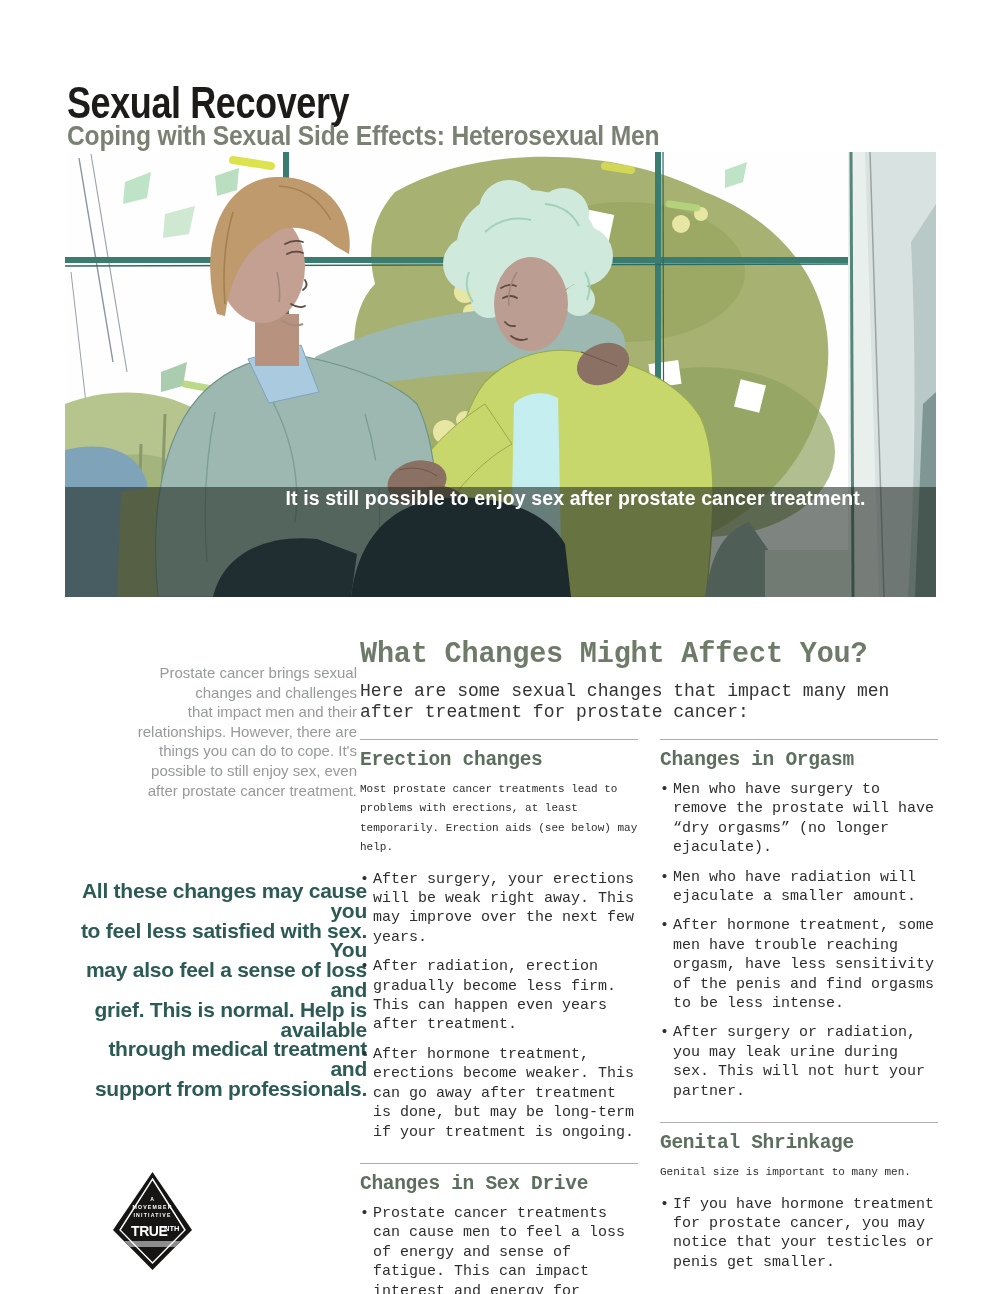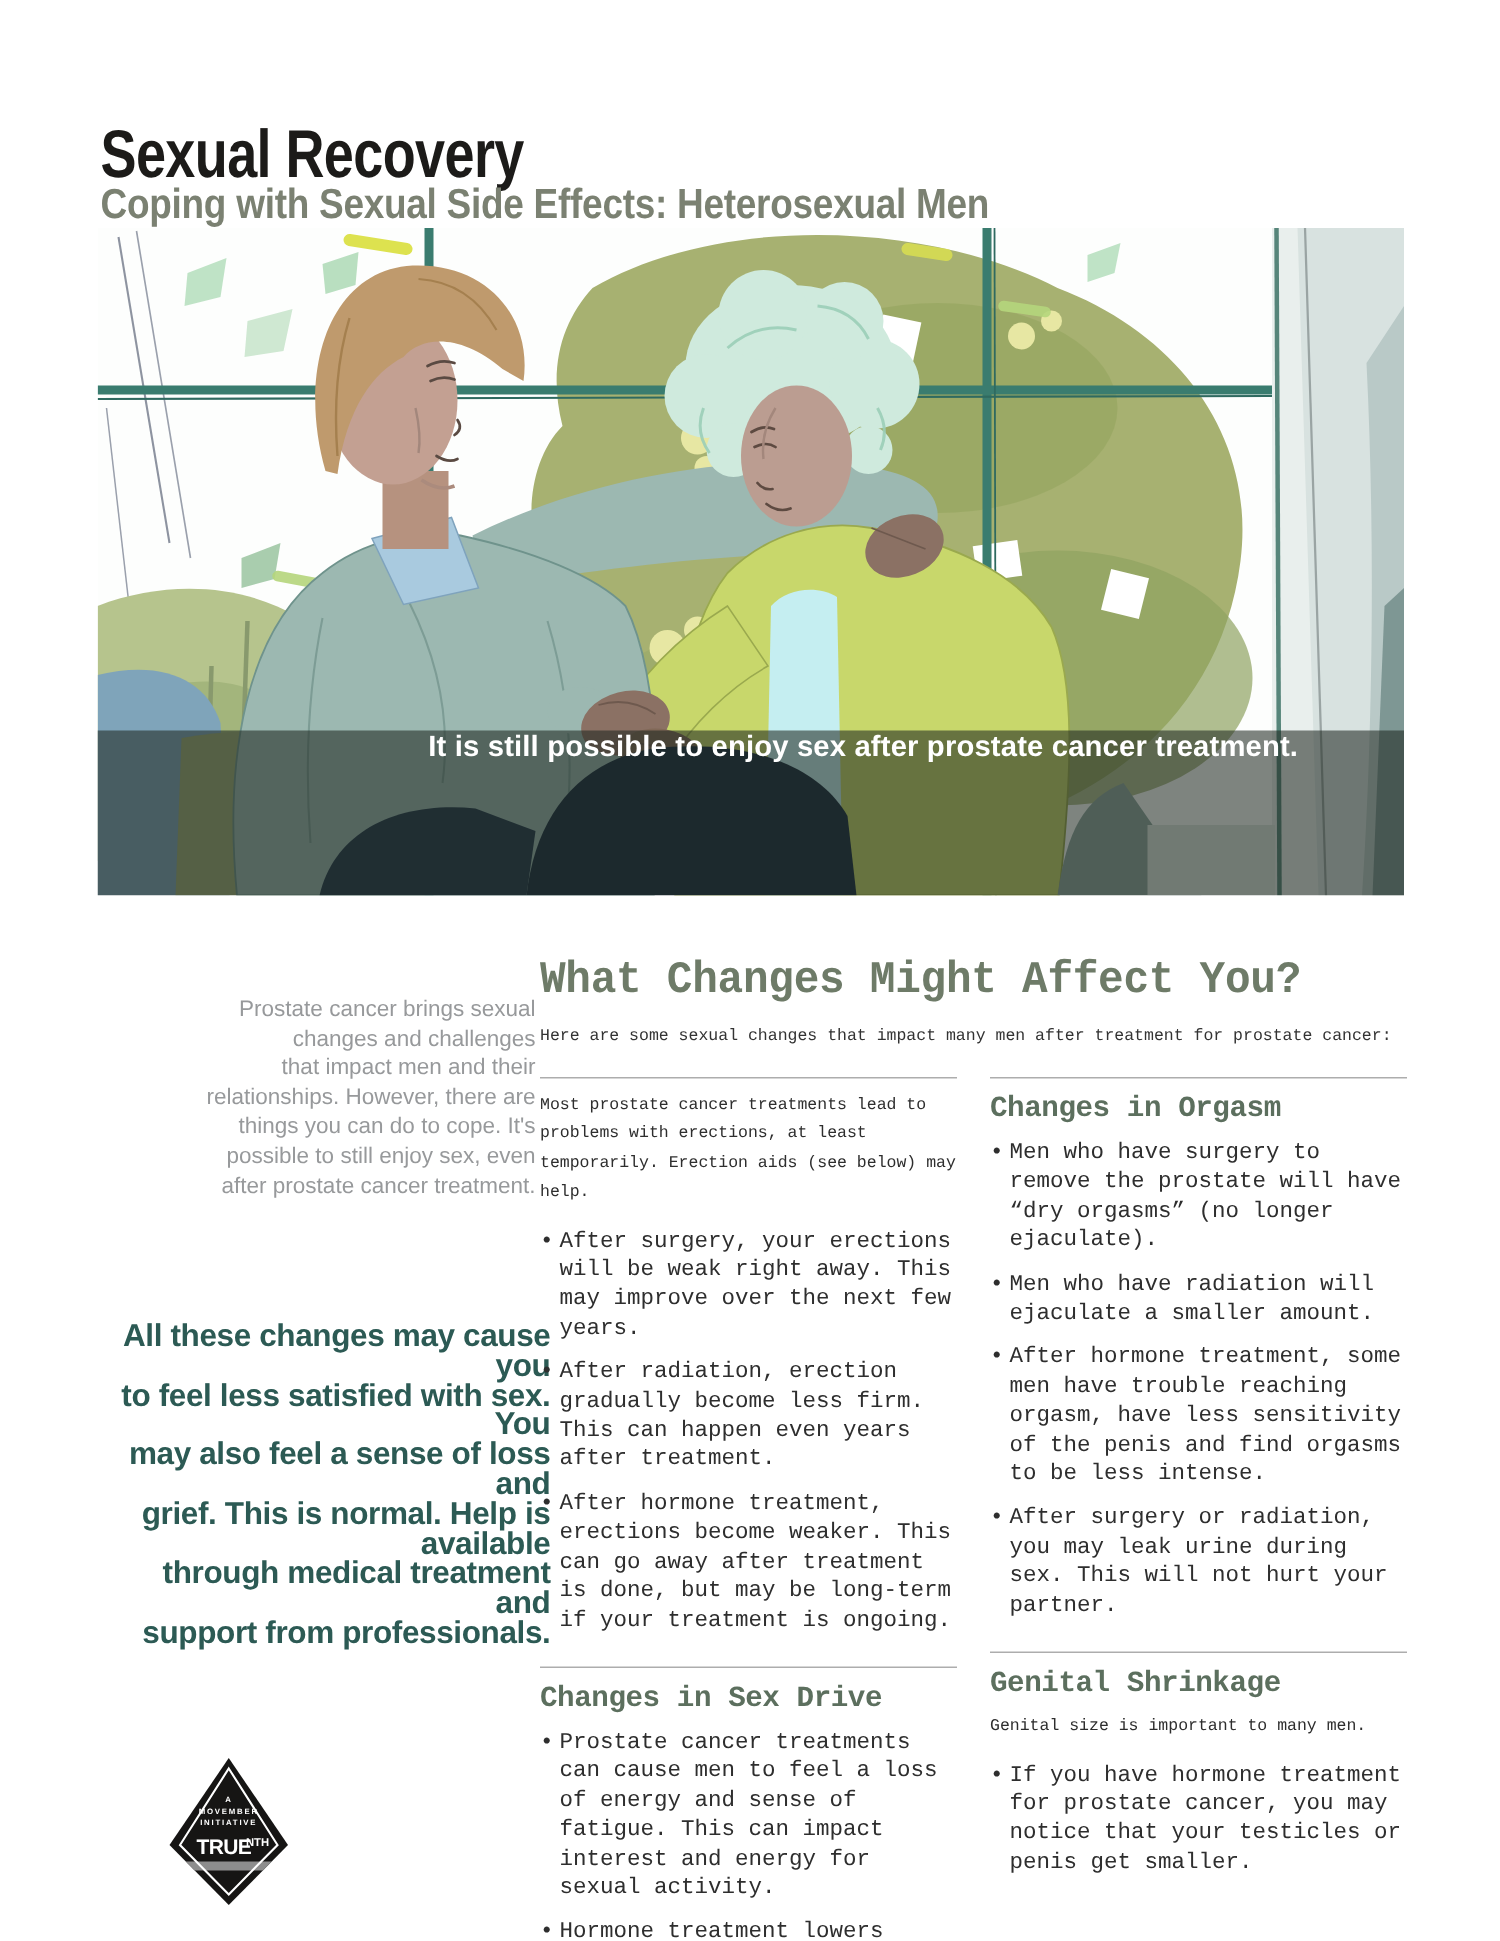--- a/index.html
+++ b/index.html
@@ -24,21 +24,21 @@
   
   .sidebar{position:absolute;left:67px;top:663px;width:290px;text-align:right;}
   .sidebar-intro{margin:0;font-size:15px;line-height:19.6px;color:var(--graytext,#97999b);white-space:pre-line;}
   .sidebar-callout{margin:0;position:absolute;top:218px;left:0;width:300px;font-size:21px;font-weight:bold;
                    line-height:19.8px;letter-spacing:-.25px;color:var(--teal,#2c5a54);white-space:pre-line;}
 
   
   .main{position:absolute;left:360px;top:639px;width:578px;font-family:Liberation Mono, monospace;}
   .main-heading{margin:0;font-size:30px;font-weight:bold;color:var(--sage,#6e7b68);letter-spacing:-.2px;
                 transform:scaleX(.95);transform-origin:left top;white-space:nowrap;line-height:1;}
-  .main-intro{margin:12px 0 0 0;font-size:11px;line-height:21px;color:#333;}
+  .main-intro{margin:12px 0 0 0;font-size:18px;line-height:21px;color:#333;}
   .cols{display:flex;gap:22px;margin-top:16px;}
   .col{width:278px;}
   .sec{border-top:1.5px solid #adadad;padding-top:9px;margin-bottom:21px;}
   .sec h4{margin:0 0 9px 0;font-size:19.5px;font-weight:bold;color:var(--secheading,#5c6f5e);letter-spacing:-.3px;}
   .sec p.lead{margin:0 0 12px 0;font-size:11px;line-height:19.4px;}
   .sec ul{list-style:none;margin:0;padding:0;}
   .sec li{position:relative;padding-left:13px;margin-bottom:10px;font-size:15px;line-height:19.4px;}
   .sec li::before{content:"•";position:absolute;left:0;top:0;}
 
   
@@ -225,20 +225,21 @@
 through medical treatment and
 support from professionals.</p>
   </aside>
 
   <main class="main">
     <h3 class="main-heading">What Changes Might Affect You?</h3>
     <p class="main-intro">Here are some sexual changes that impact many men after treatment for prostate cancer:</p>
     <div class="cols">
       <div class="col">
         <section class="sec">
+          <h4>Erection changes</h4>
           <p class="lead">Most prostate cancer treatments lead to problems with erections, at least temporarily. Erection aids (see below) may help.</p>
           <ul>
             <li>After surgery, your erections will be weak right away. This may improve over the next few years.</li>
             <li>After radiation, erection gradually become less firm. This can happen even years after treatment.</li>
             <li>After hormone treatment, erections become weaker. This can go away after treatment is done, but may be long-term if your treatment is ongoing.</li>
           </ul>
         </section>
         <section class="sec">
           <h4>Changes in Sex Drive</h4>
           <ul>

